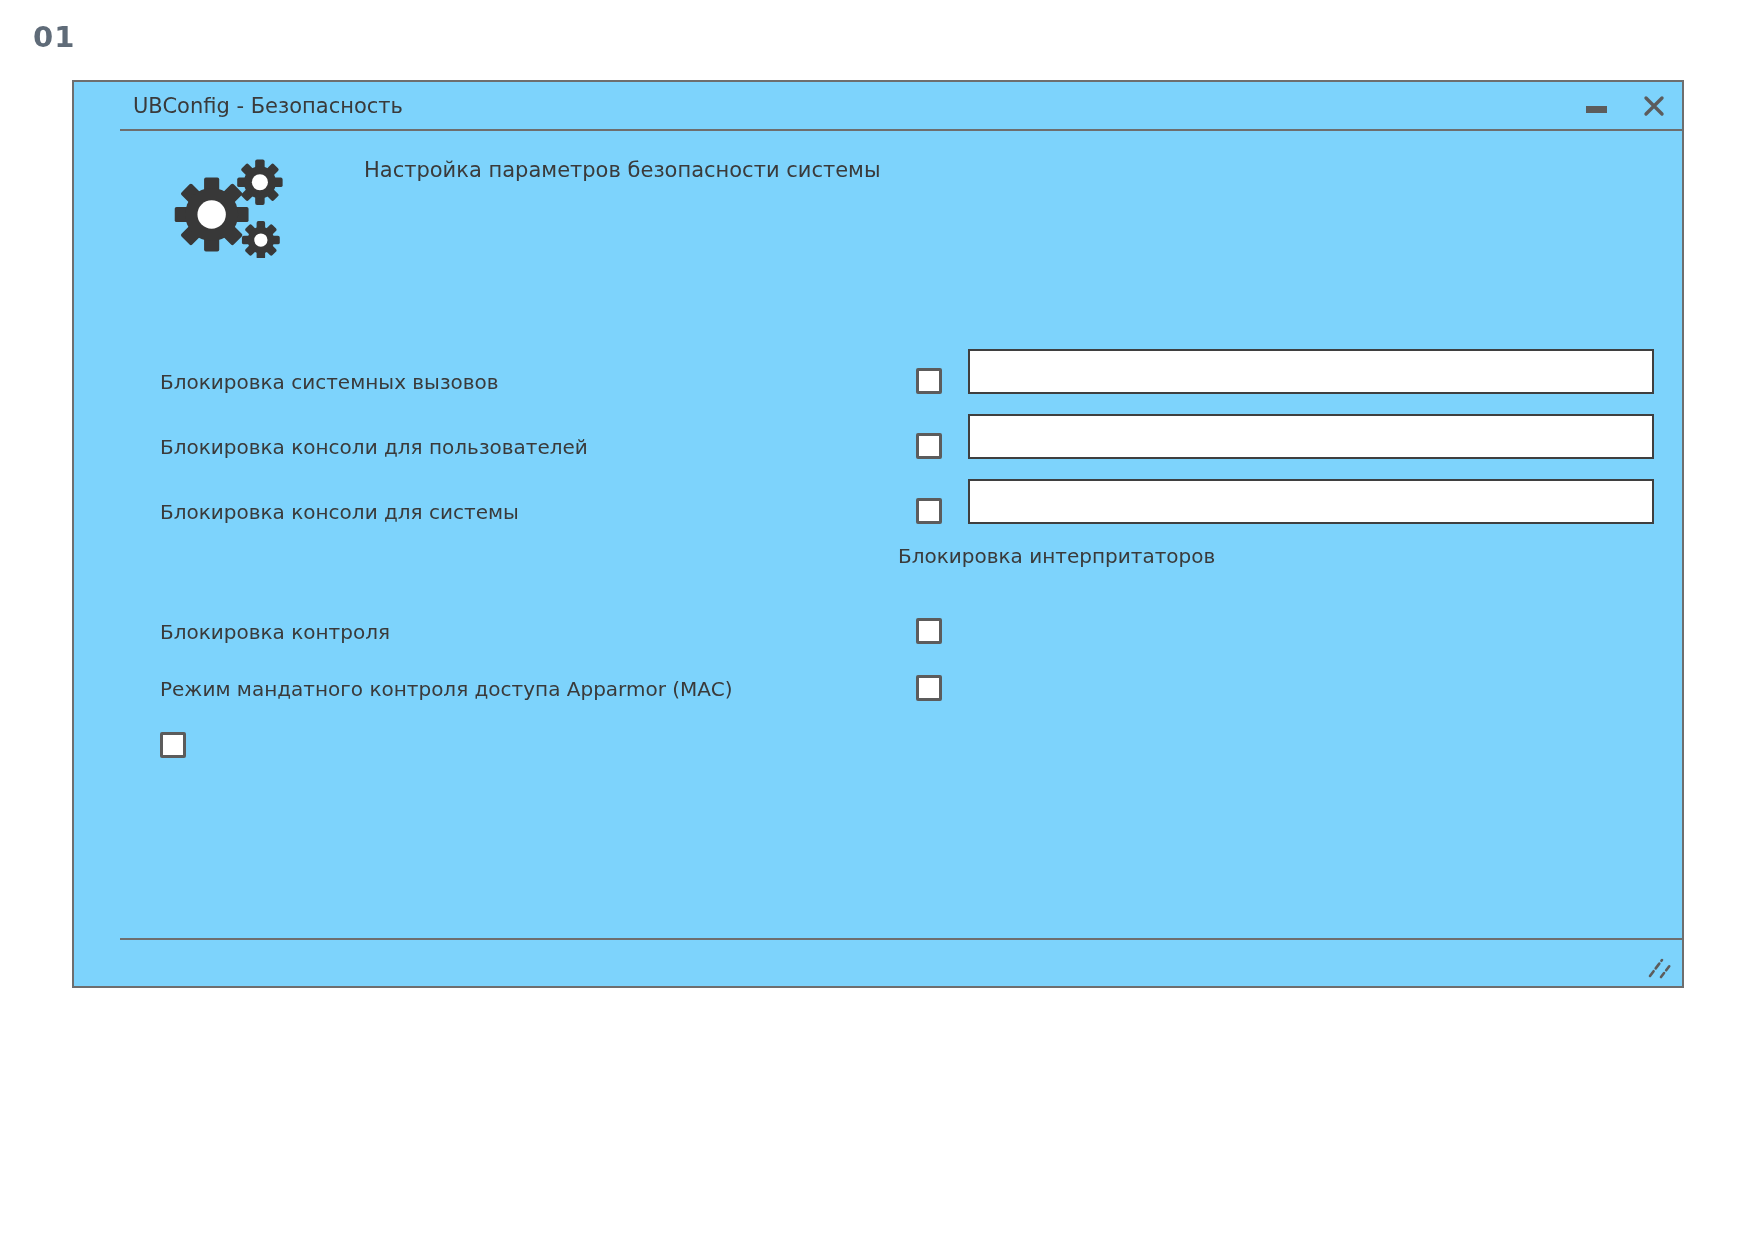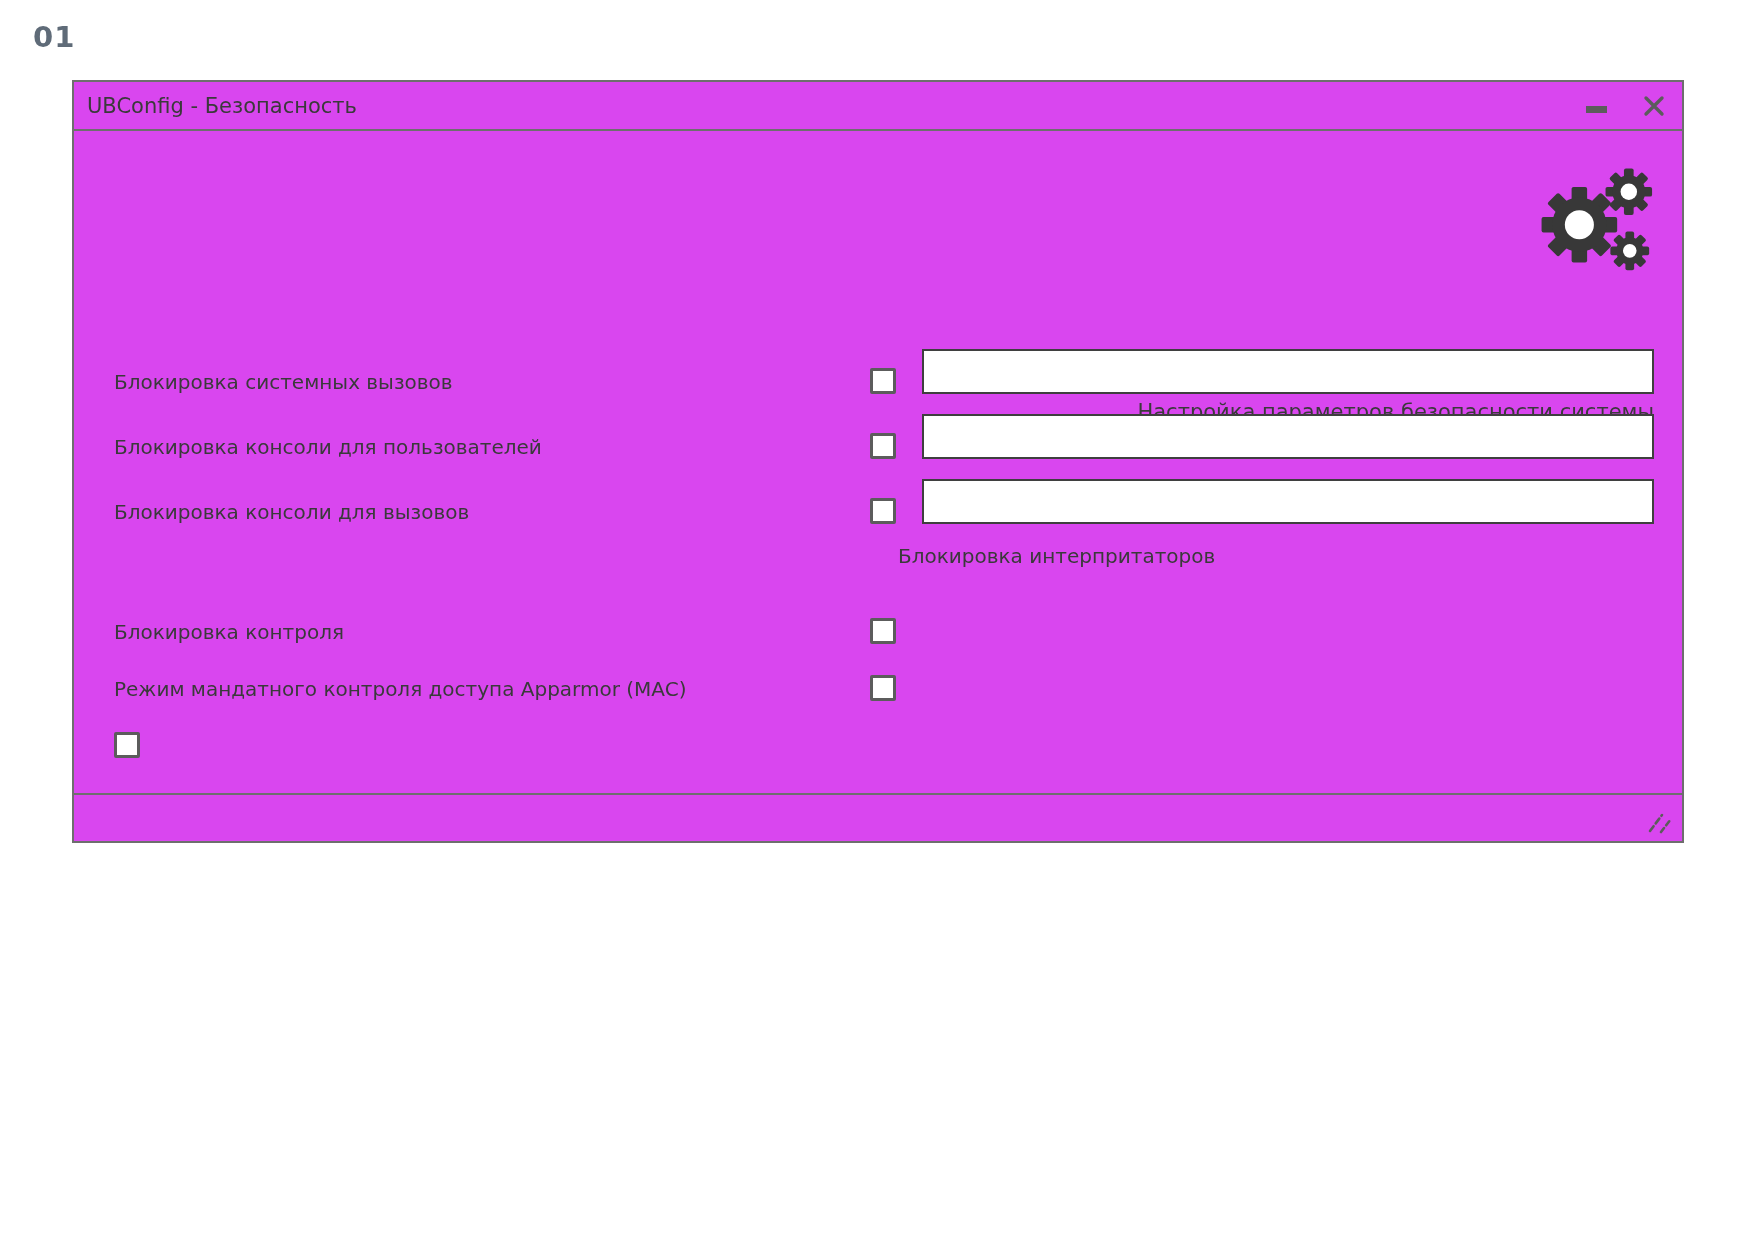--- a/index.html
+++ b/index.html
@@ -14,25 +14,26 @@
     position: absolute;
     left: 33px; top: 20px;
     font-size: 29px;
     font-weight: bold;
     color: #5f6b78;
     letter-spacing: 1px;
   }
   .window {
     position: absolute;
     left: 72px; top: 80px;
-    width: 1612px; height: 763px;
-    background: #d946ef;
+    width: 1612px; height: 908px;
+    background: #7dd3fc;
     border: 2px solid #6e6e6e;
     display: flex;
     flex-direction: column;
+    padding-left: 46px;
   }
   .titlebar {
     height: 49px;
     flex: 0 0 49px;
     border-bottom: 2px solid #6e6e6e;
     display: flex;
     align-items: center;
     padding: 0 16px 0 13px;
   }
   .titlebar-title {
@@ -60,25 +61,24 @@
     width: 21px; height: 7px;
     background: #5c5c5c;
     margin-top: 8px;
   }
   .content {
     flex: 1 1 auto;
     padding: 21px 28px 0 40px;
   }
   .header-row {
     display: flex;
-    align-items: flex-end;
-    gap: 116px;
+    align-items: flex-start;
+    gap: 78px;
     height: 106px;
     margin-bottom: 91px;
-    flex-direction: column;
   }
   .gears-icon { width: 126px; height: 106px; flex: 0 0 126px; }
   .subtitle {
     font-size: 21px;
     color: #3a3a3a;
     margin-top: 6px;
   }
   .rows { display: flex; flex-direction: column; }
   .row {
     display: flex;
@@ -190,21 +190,21 @@
         <input class="text-input" type="text" value="" style="">
       </div>
 
       <div class="row has-input">
         <span class="row-label">Блокировка консоли для пользователей</span>
         <span class="checkbox" role="checkbox" aria-checked="false"></span>
         <input class="text-input" type="text" value="" style="">
       </div>
 
       <div class="row has-input">
-        <span class="row-label">Блокировка консоли для вызовов</span>
+        <span class="row-label">Блокировка консоли для системы</span>
         <span class="checkbox" role="checkbox" aria-checked="false"></span>
         <input class="text-input" type="text" value="" style="">
       </div>
 
       <div class="row has-input">
         <span class="row-label">Блокировка интерпритаторов</span>
         <span class="checkbox" role="checkbox" aria-checked="false"></span>
         <input class="text-input" type="text" value="" style="">
       </div>
 

